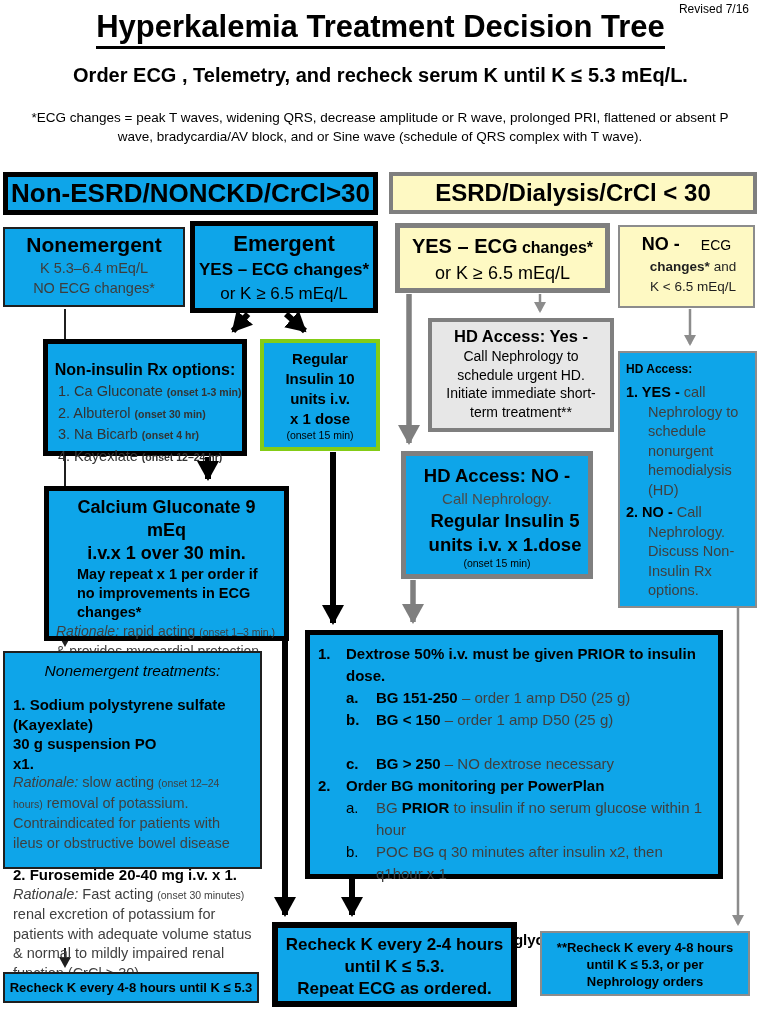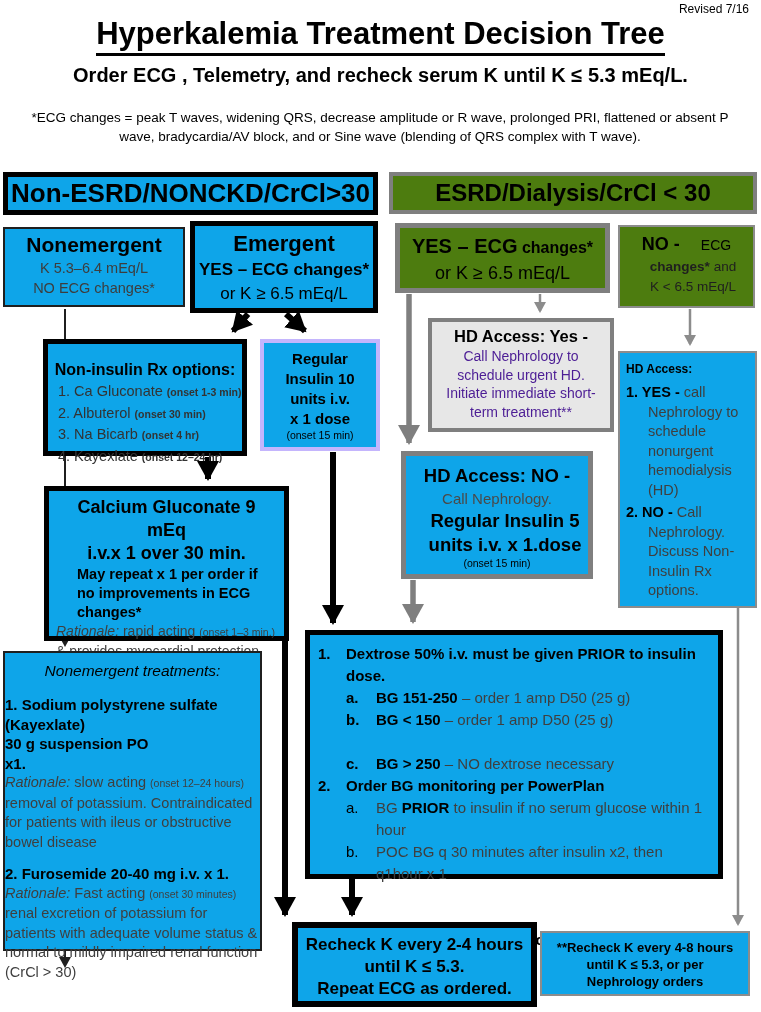--- a/index.html
+++ b/index.html
@@ -1,31 +1,31 @@
 <!DOCTYPE html>
 <html><head>
 <meta charset="utf-8">
 <style>
   html,body{margin:0;padding:0;background:#fff;}
   .canvas{position:relative;width:761px;height:1012px;background:#fff;overflow:hidden;
           font-family:"Liberation Sans",sans-serif;color:#000;}
   .arrows{position:absolute;left:0;top:0;z-index:1;pointer-events:none;}
   .box{position:absolute;background:#0ea5e9;box-sizing:border-box;z-index:2;}
-  .bb6{border:6px solid #000;margin-left:20px;} .bb5{border:5px solid #000;} .bb4{border:4px solid #c4b5fd;} .bb2{border:2px solid #1f1f1f;}
+  .bb6{border:6px solid #000;} .bb5{border:5px solid #000;} .bb4{border:4px solid #84cc16;} .bb2{border:2px solid #1f1f1f;}
   .gb5{border:5px solid #7f7f7f;} .gb4{border:4px solid #7f7f7f;} .gb2{border:2px solid #8c8c8c;}
-  .gfill{background:#4d7c0f;} .lfill{background:#e7e7e7;}
+  .gfill{background:#fef9c3;} .lfill{background:#e7e7e7;}
   .ctr{text-align:center;}
   .b{font-weight:bold;}
   .it{font-style:italic;}
   .tg{color:#3f3f3f;}
   .u{}
   .onset{font-size:10.5px;font-weight:bold;}
   .onset-n{font-size:10.5px;font-weight:normal;}
   .revised{position:absolute;top:2px;right:12px;font-size:12px;}
-  .title{position:absolute;top:15px;left:0;width:100%;text-align:center;margin:0;}
+  .title{position:absolute;top:8px;left:0;width:100%;text-align:center;margin:0;}
   .title span{display:inline-block;font-size:31px;font-weight:bold;border-bottom:3px solid #000;padding-bottom:1px;}
   .subtitle{position:absolute;top:64px;left:0;width:100%;text-align:center;font-size:20px;font-weight:bold;}
   .ecgnote{position:absolute;top:93px;left:30px;width:700px;text-align:center;font-size:13.5px;line-height:19px;margin-top:15px;}
   .hdr-l{left:3px;top:172px;width:375px;height:43px;font-size:26px;font-weight:bold;line-height:33px;}
   .hdr-r{left:389px;top:172px;width:368px;height:42px;font-size:24px;font-weight:bold;line-height:34px;}
   .nonem{left:3px;top:227px;width:182px;height:80px;padding-top:3px;}
   .nonem .t{font-size:21px;font-weight:bold;line-height:26px;}
   .nonem .s{font-size:14.5px;color:#3d3d3d;line-height:20px;}
   .emerg{left:190px;top:221px;width:188px;height:92px;padding-top:4px;}
   .emerg .t{font-size:22px;font-weight:bold;line-height:28px;}
@@ -39,33 +39,33 @@
   .eno .t{font-size:18px;font-weight:bold;line-height:23px;}
   .eno .t small{font-size:14px;font-weight:normal;margin-left:16px;}
   .eno .s{font-size:13.5px;line-height:20px;color:#1f1f1f;padding-left:13px;}
   .nirx{left:43px;top:339px;width:204px;height:117px;padding:15px 4px;}
   .nirx .t{font-size:16px;font-weight:bold;text-align:center;line-height:22px;}
   .nirx .i{font-size:14.5px;color:#333;line-height:20.5px;padding-left:6px;white-space:nowrap;}
   .ins10{left:260px;top:339px;width:120px;height:112px;padding-top:6px;}
   .ins10 .l{font-size:15px;font-weight:bold;line-height:20px;}
   .hdy{left:428px;top:318px;width:186px;height:114px;padding:4px 6px;}
   .hdy .t{font-size:16.5px;font-weight:bold;line-height:21px;}
-  .hdy .bdy{font-size:14px;color:#4c1d95;line-height:18.5px;}
+  .hdy .bdy{font-size:14px;color:#000000;line-height:18.5px;}
   .hdr-box{left:618px;top:351px;width:139px;height:257px;padding:6px 6px;}
   .hdr-box .t{font-size:12px;font-weight:bold;line-height:21px;}
   .hdr-box .item{font-size:14.5px;line-height:19.5px;padding-left:22px;text-indent:-22px;margin-top:3px;}
   .hdn{left:401px;top:451px;width:192px;height:128px;padding-top:8px;}
   .hdn .t{font-size:18.5px;font-weight:bold;line-height:24px;}
   .hdn .s{font-size:15px;color:#4a4a4a;line-height:21px;}
   .hdn .m{font-size:18.5px;font-weight:bold;line-height:24px;padding-left:16px;}
   .calc{left:44px;top:486px;width:245px;height:155px;padding:5px 7px;}
   .calc .t{font-size:18px;font-weight:bold;text-align:center;line-height:23px;}
   .calc .m{font-size:14.5px;font-weight:bold;line-height:19px;margin-left:21px;}
   .calc .r{font-size:14px;color:#3f3f3f;line-height:19px;}
-  .treat{left:3px;top:651px;width:259px;height:300px;padding:8px 0;}
+  .treat{left:3px;top:651px;width:259px;height:218px;padding:8px 8px;}
   .treat .t{font-size:15.5px;font-style:italic;text-align:center;line-height:20px;margin-bottom:14px;}
   .treat .p{font-size:15px;font-weight:bold;line-height:19.5px;}
   .treat .r{font-size:14.5px;color:#3f3f3f;line-height:19.5px;margin-bottom:12px;}
   .dex{left:305px;top:630px;width:418px;height:249px;padding:8px 8px;font-size:15px;}
   .dx-line{display:flex;line-height:22px;}
   .dx-n{width:28px;flex:none;font-weight:bold;}
   .dx-sub{display:flex;line-height:22px;margin-left:28px;}
   .dx-l{width:30px;flex:none;font-weight:bold;}
   .gap{height:22px;}
   .rkl{left:3px;top:972px;width:256px;height:31px;font-size:13px;font-weight:bold;line-height:27px;}
@@ -105,21 +105,21 @@
     <line x1="413" y1="580" x2="413" y2="622" stroke="#7f7f7f" stroke-width="5.5" marker-end="url(#mkG)"></line>
     <line x1="690" y1="309" x2="690" y2="344" stroke="#8c8c8c" stroke-width="2.5" marker-end="url(#mkg)"></line>
     <line x1="738" y1="608" x2="738" y2="924" stroke="#8c8c8c" stroke-width="2.5" marker-end="url(#mkg)"></line>
   </svg>
 
   <div class="revised">Revised 7/16</div>
   <h1 class="title"><span>Hyperkalemia Treatment Decision Tree</span></h1>
   <div class="subtitle">Order ECG , Telemetry, and recheck serum K until K ≤ 5.3 mEq/L.</div>
   <div class="ecgnote">
     <div>*ECG changes = peak T waves, widening QRS, decrease amplitude or R wave, prolonged PRI, flattened or absent P</div>
-    <div>wave, bradycardia/AV block, and or Sine wave (blending of QRS complex with T wave).</div>
+    <div>wave, bradycardia/AV block, and or Sine wave (schedule of QRS complex with T wave).</div>
   </div>
 
   <div class="box bb5 ctr hdr-l"><span>Non-ESRD/NONCKD/CrCl&gt;30</span></div>
   <div class="box gb4 gfill ctr hdr-r"><span>ESRD/Dialysis/CrCl &lt; 30</span></div>
 
   <div class="box bb2 ctr nonem">
     <div class="t">Nonemergent</div>
     <div class="s">K 5.3–6.4 mEq/L</div>
     <div class="s">NO ECG  changes*</div>
   </div>
@@ -224,20 +224,21 @@
         <span class="tg">POC BG q 30 minutes after insulin x2, then q1hour x 1</span>
       </div>
     <div class="gap"></div>
       <div class="gap"></div>
     <div class="dx-line">
         <span class="dx-n">3.</span>
         <span class="b">If BG &lt; 70, follow HYPOglycemia Orders</span>
       </div>
   </div>
 
+  <div class="box bb2 ctr rkl">Recheck K every 4-8 hours until K ≤ 5.3</div>
 
   <div class="box bb6 ctr rkm">
     <div>Recheck K every 2-4 hours</div>
     <div>until K ≤ 5.3.</div>
     <div>Repeat ECG as ordered.</div>
   </div>
 
   <div class="box gb2 ctr rkn">
     <div>**Recheck K every 4-8 hours</div>
     <div>until K ≤ 5.3, or per</div>

